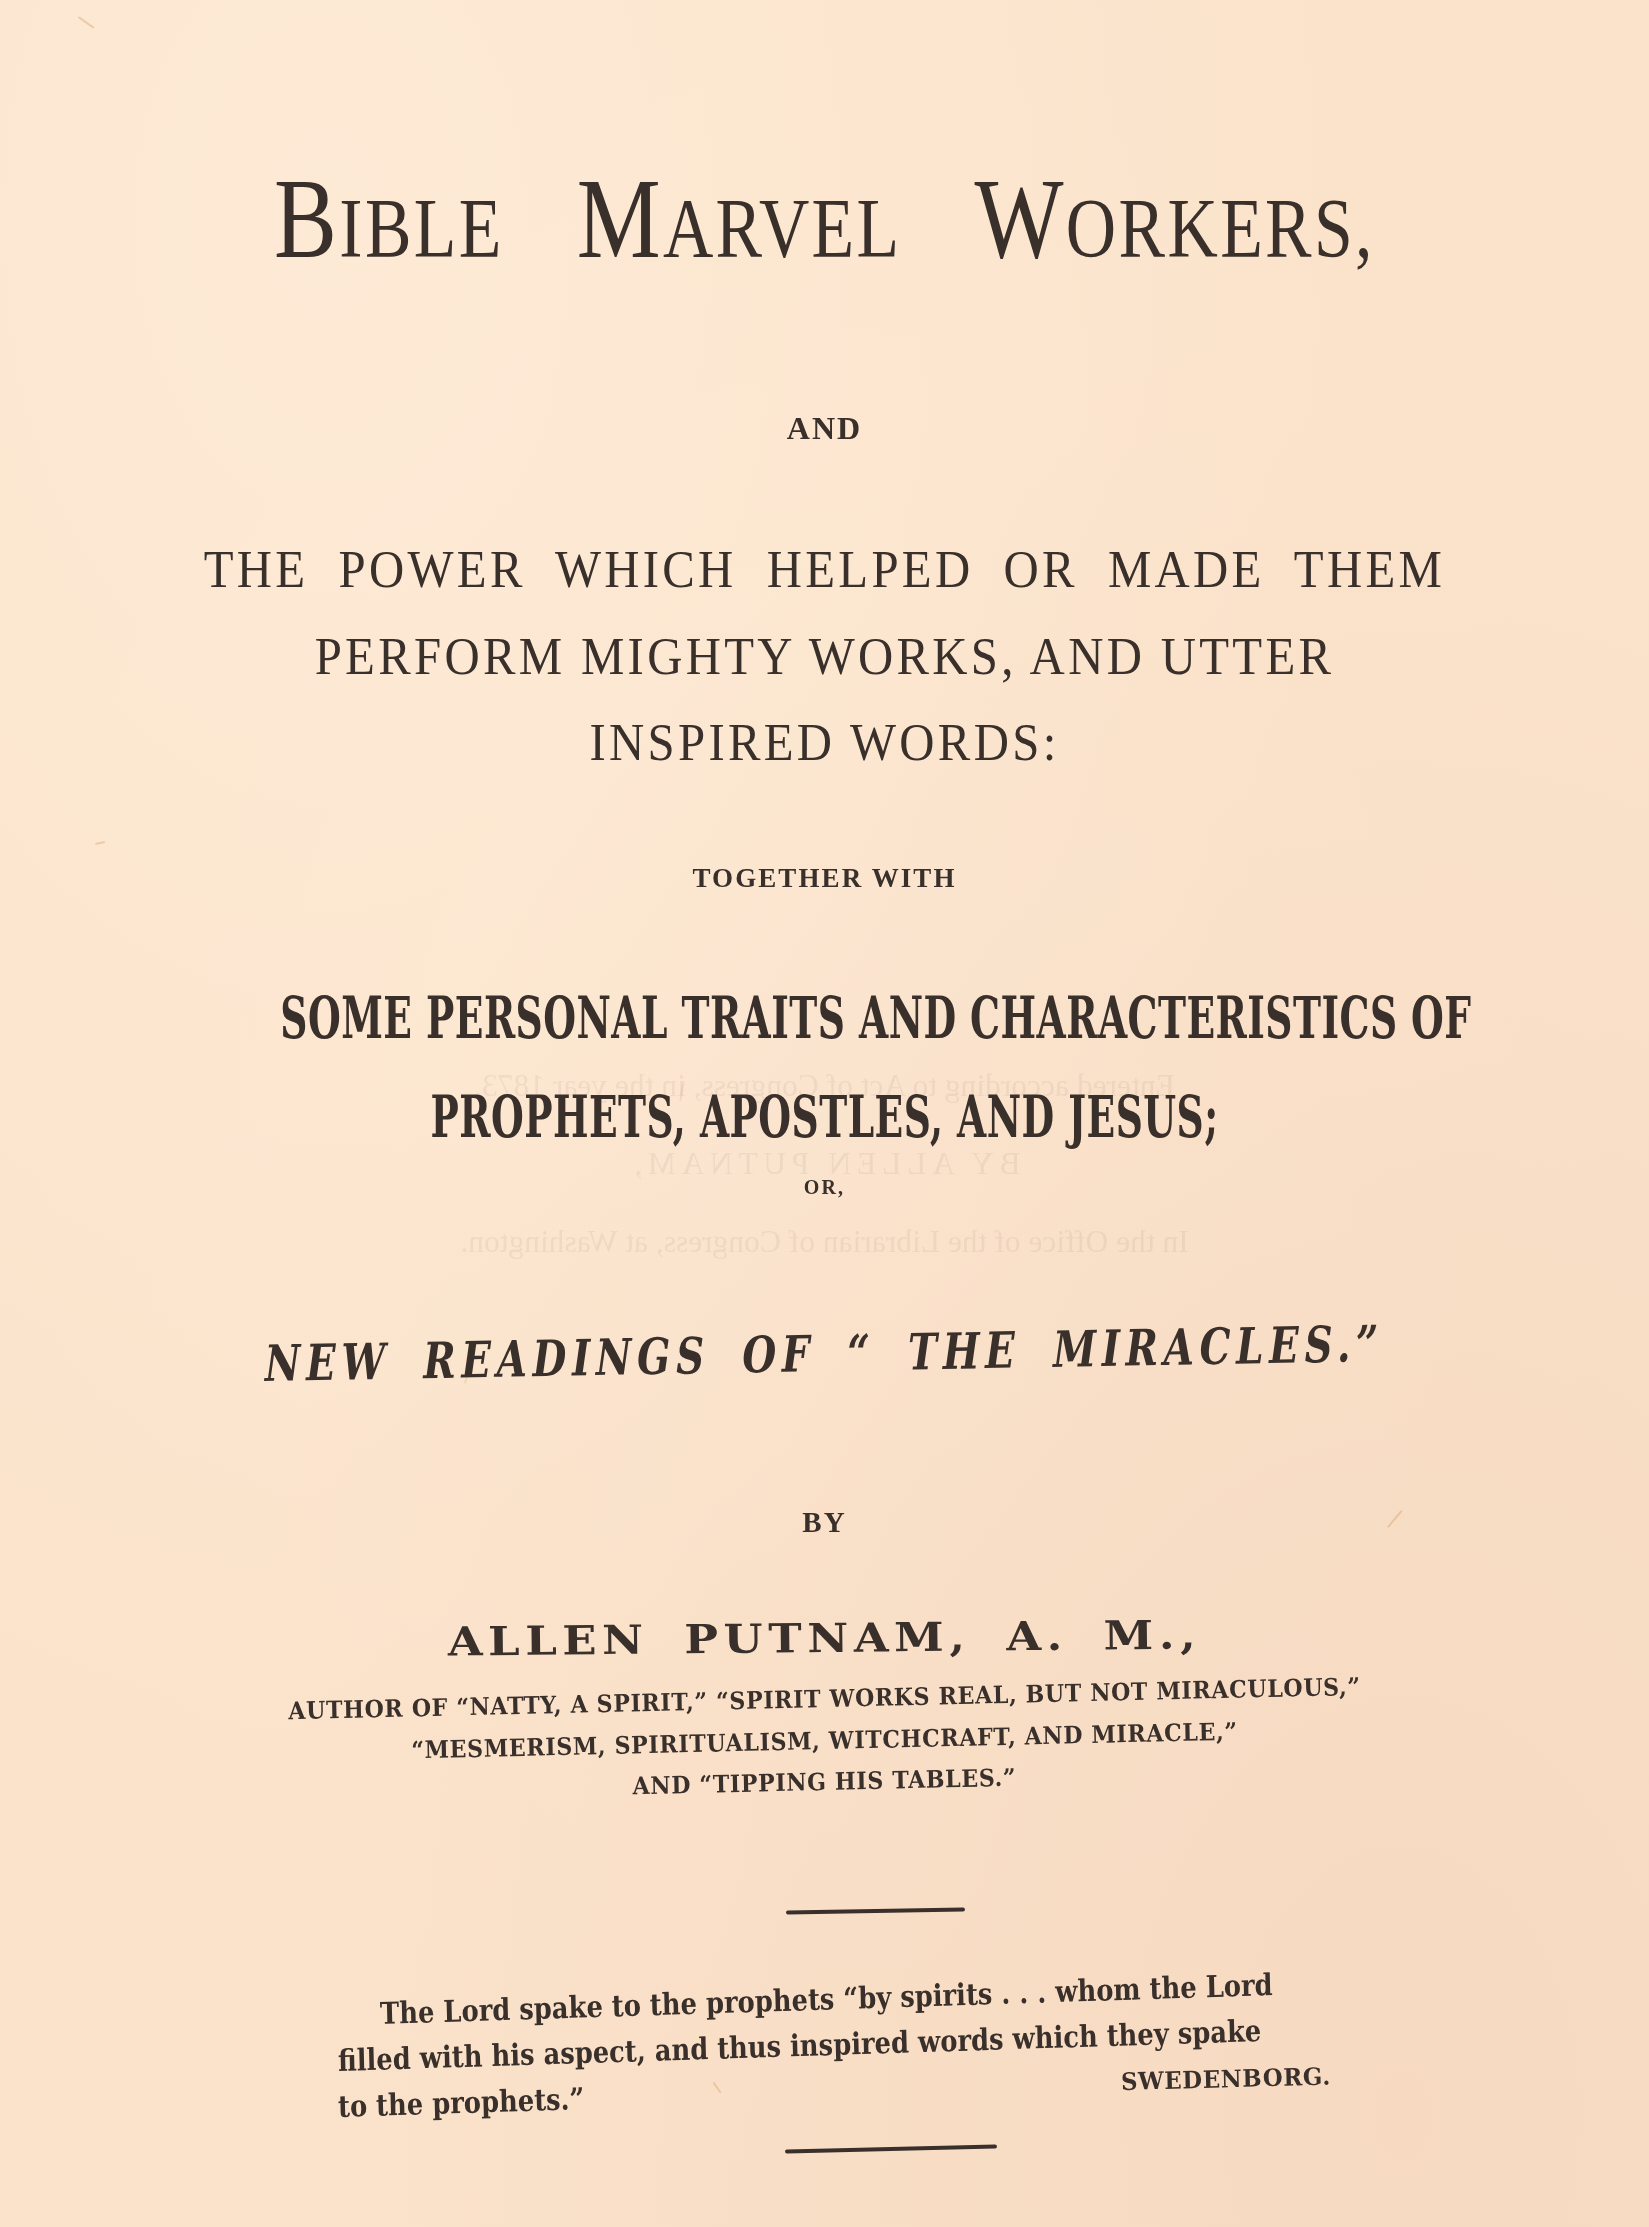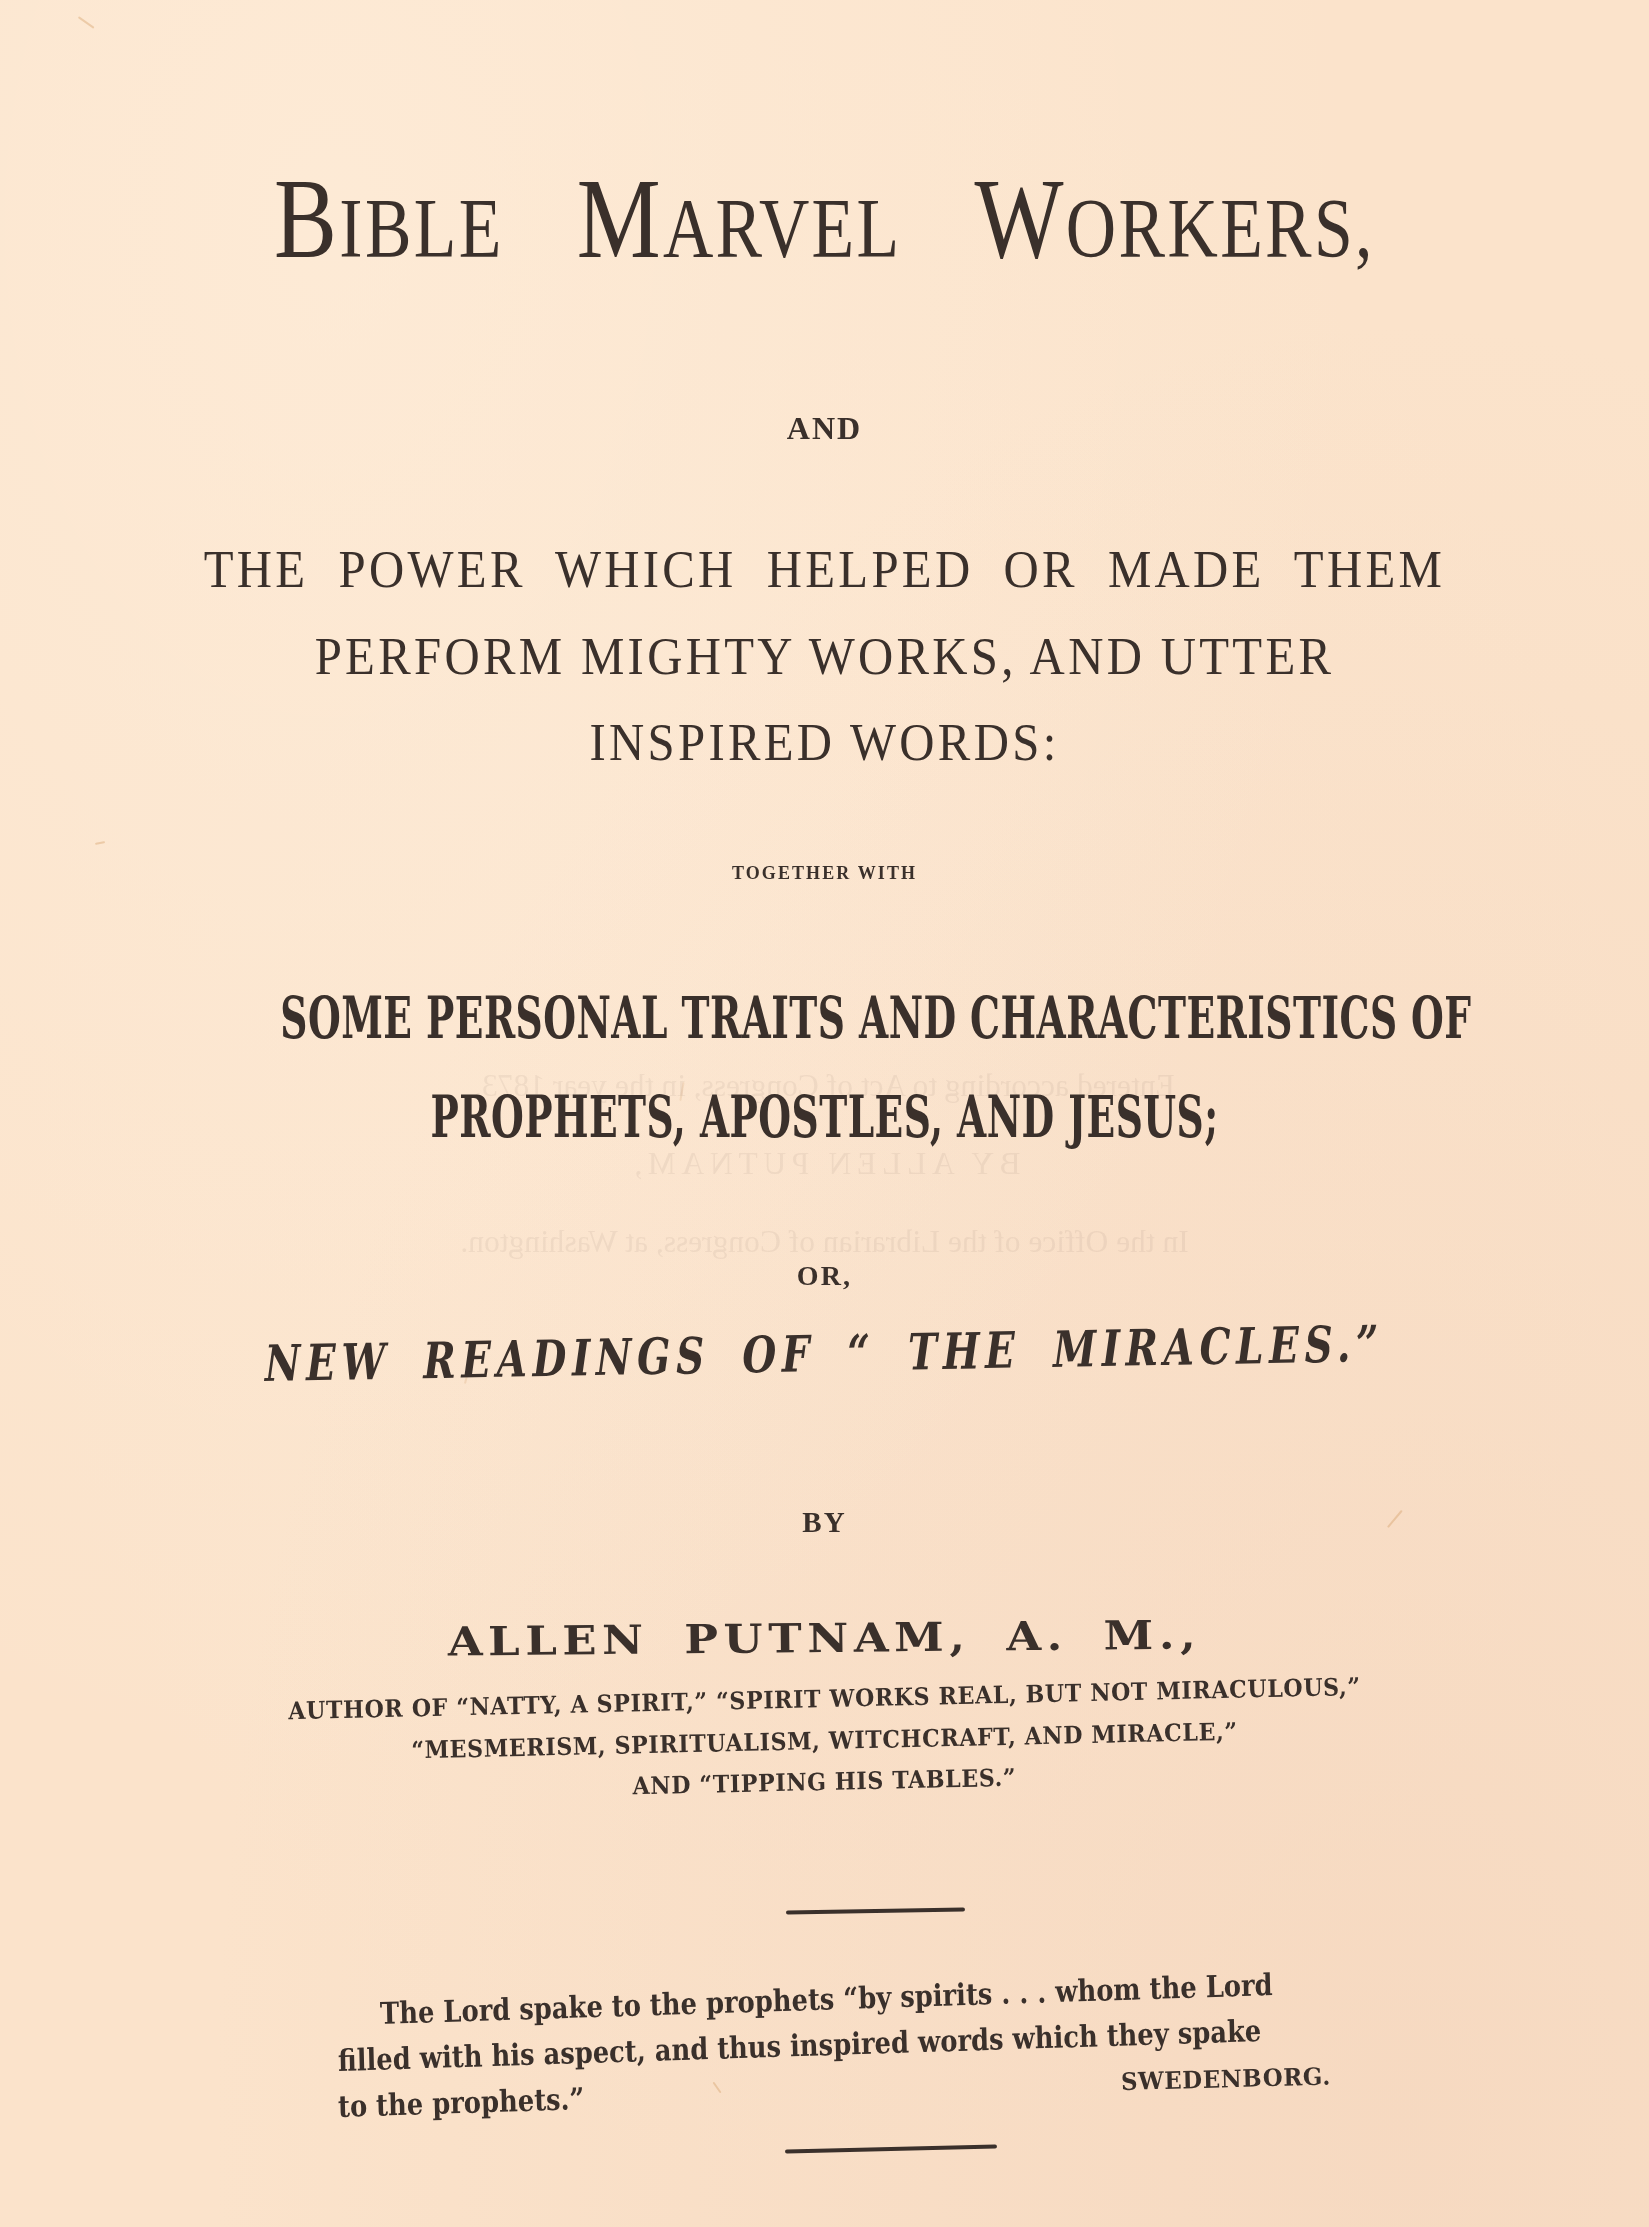--- a/index.html
+++ b/index.html
@@ -58,35 +58,35 @@
     font-size: 53px;
     letter-spacing: 3.6px;
     transform: scaleX(0.92);
     transform-origin: center;
     line-height: 1;
   }
   .power1 { top: 543px; word-spacing: 15.8px; }
   .power2 { top: 630px; }
   .power3 { top: 716px; }
 
-  .together { top: 863px; font-size: 18px; }
+  .together { top: 863px; font-size: 27px; }
 
   .traits {
     font-family: "DejaVu Serif", "Liberation Serif", serif;
     font-size: 57px;
     letter-spacing: 0.7px;
     transform: scaleX(0.66);
     transform-origin: center;
     line-height: 1;
     font-weight: bold;
   }
   .traits1 { top: 989px; }
   .traits2 { top: 1088px; }
 
-  .or { top: 1260px; font-size: 28px; }
+  .or { top: 1176px; font-size: 20px; }
 
   .readings {
     top: 1329px;
     font-family: "DejaVu Serif", "Liberation Serif", serif;
     font-style: italic;
     font-weight: bold;
     font-size: 50px;
     letter-spacing: 7.2px;
     word-spacing: 17px;
     transform: scaleX(0.78) rotate(-0.8deg);

